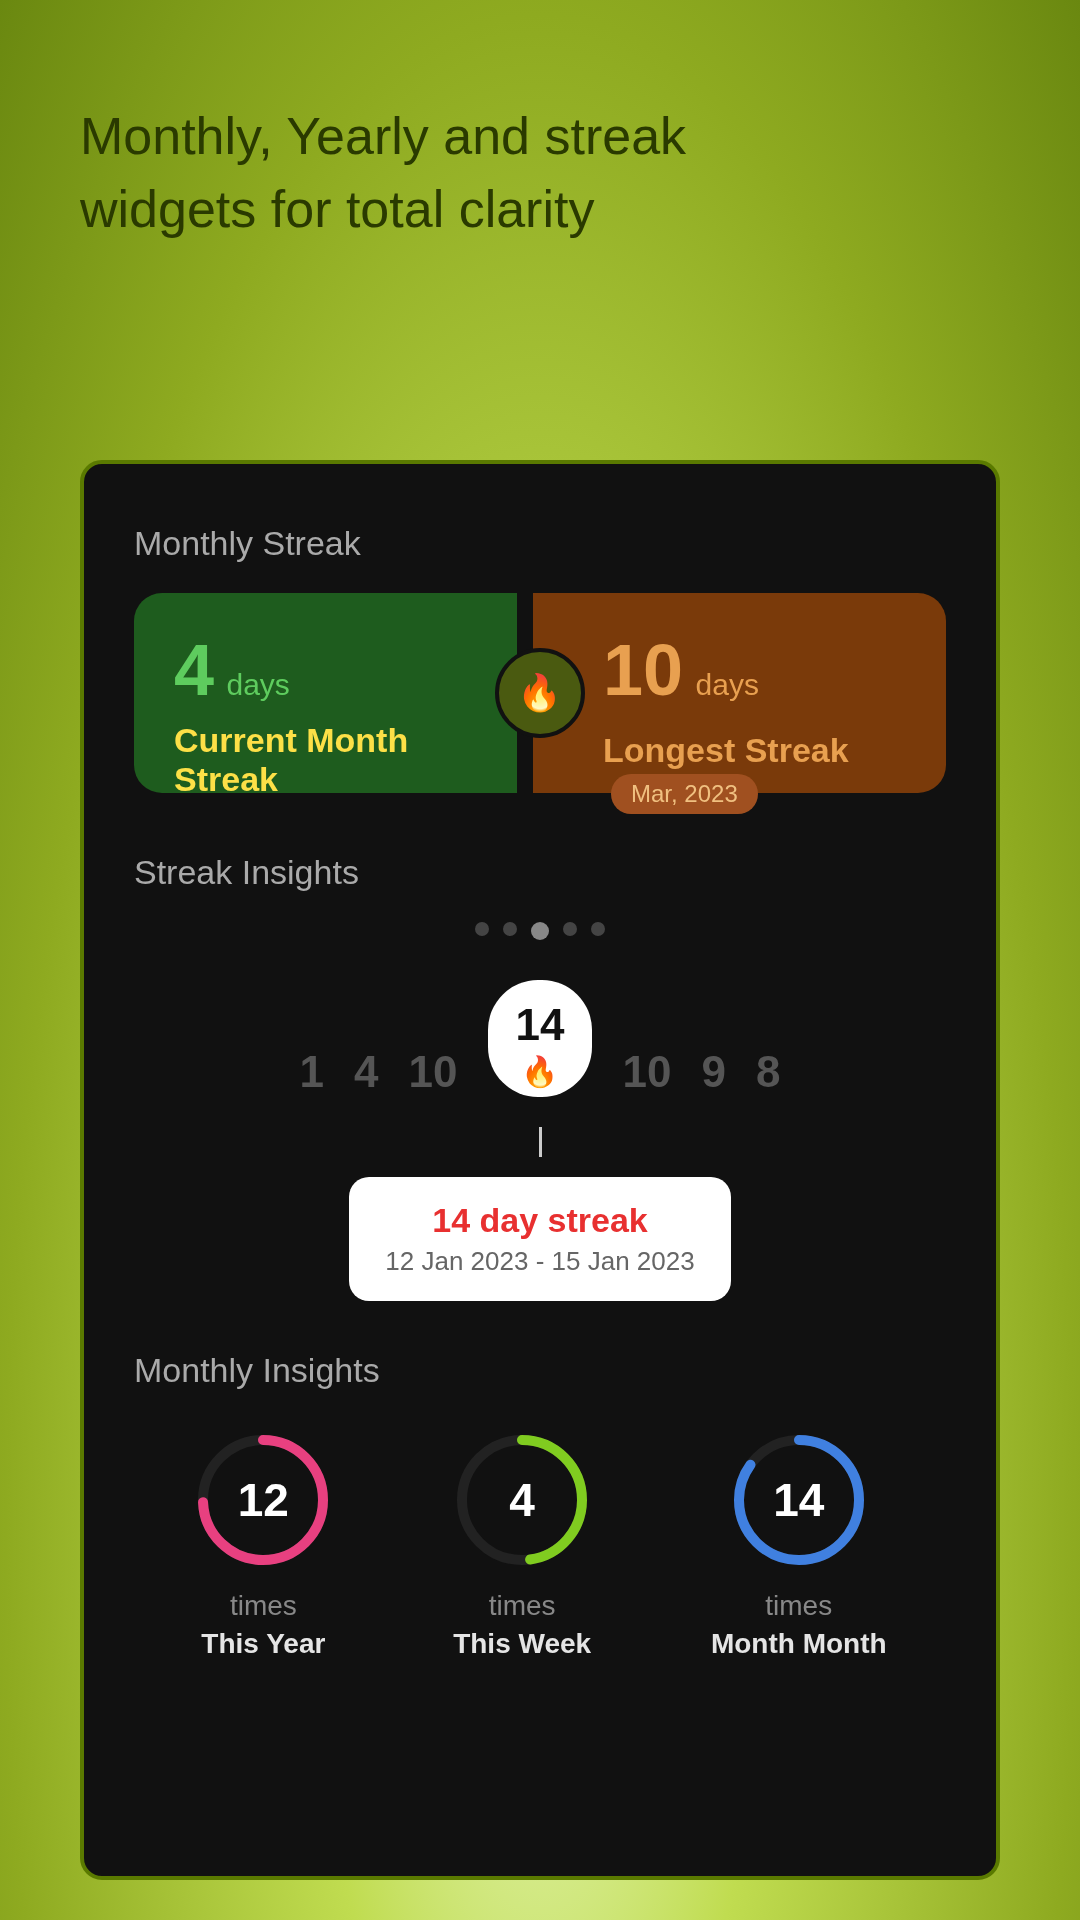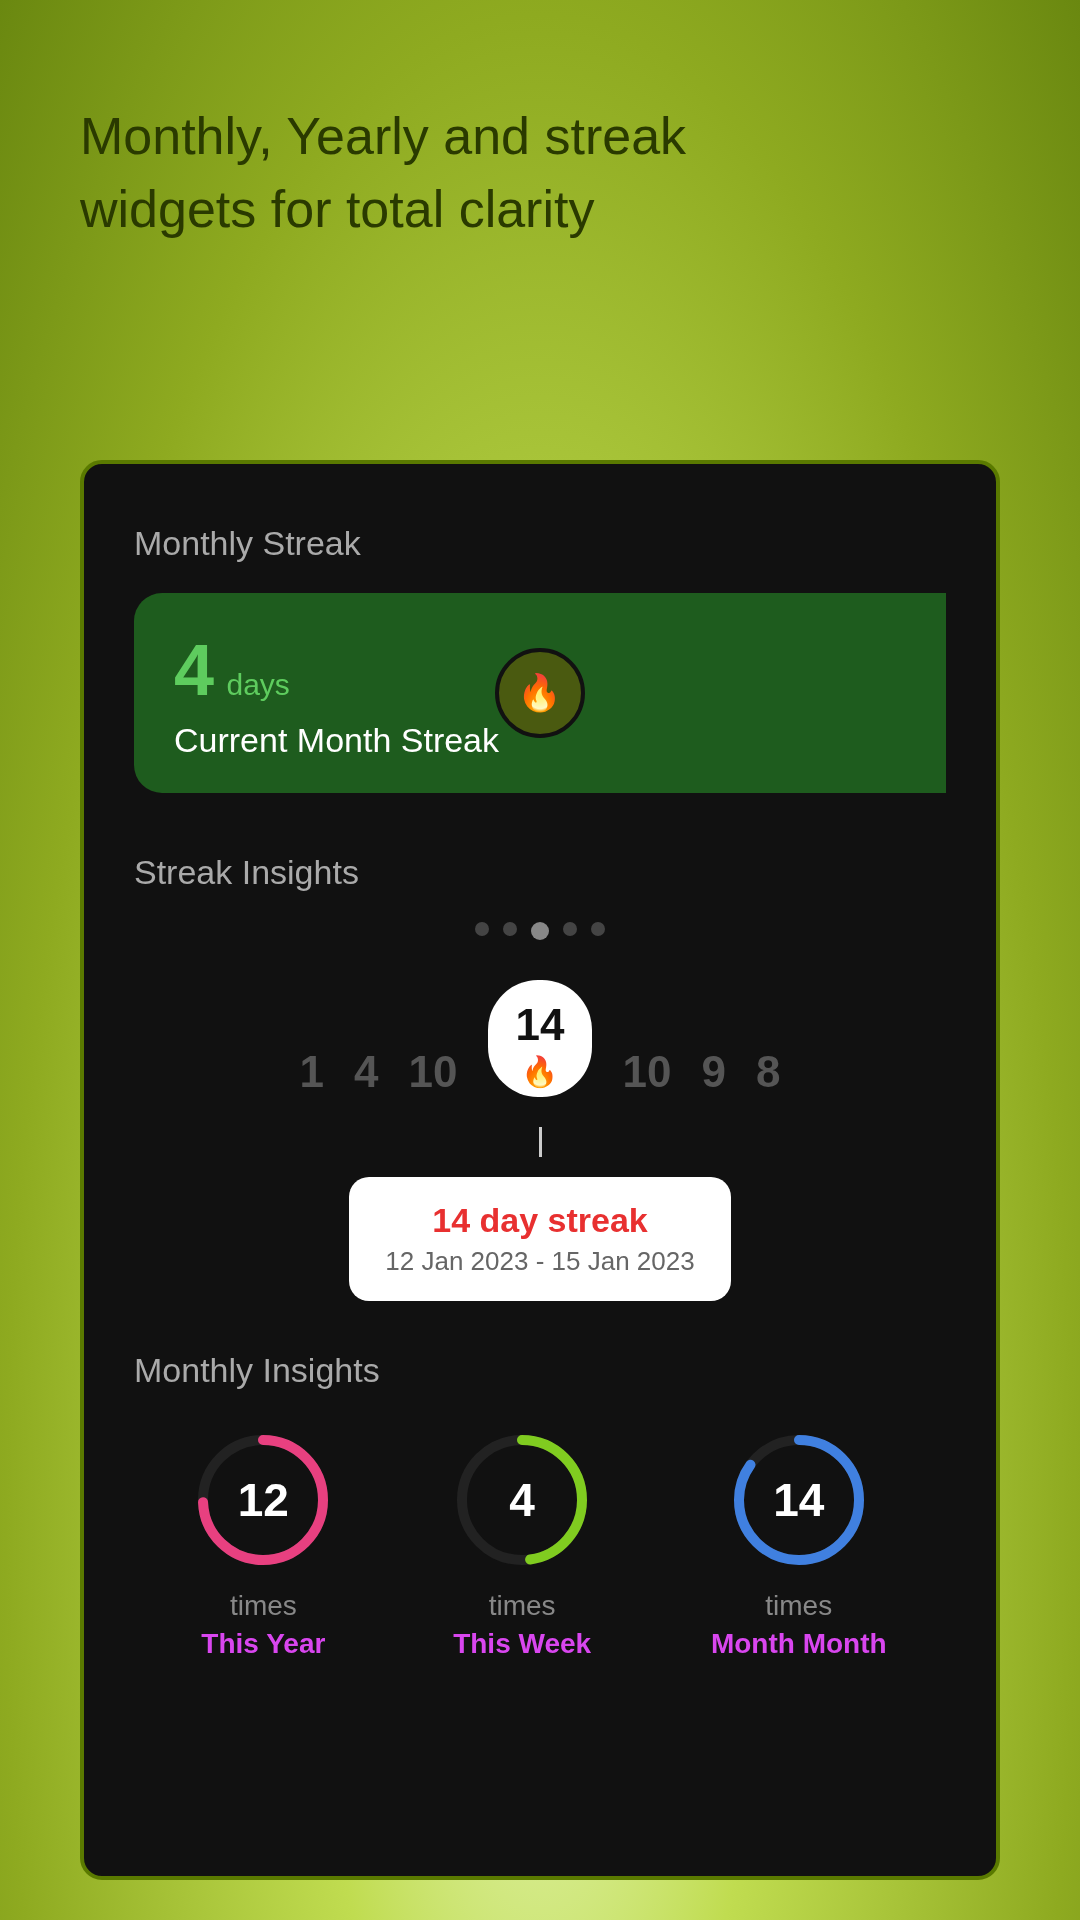--- a/index.html
+++ b/index.html
@@ -110,22 +110,22 @@
     .streak-unit-orange {
       font-size: 30px;
       font-weight: 400;
       color: #e8a050;
       margin-left: 8px;
       display: inline;
     }
 
     .streak-label-text {
       font-size: 34px;
-      font-weight: 400;
-      color: #ffffff;
+      font-weight: 700;
+      color: #fde047;
       margin-top: 10px;
     }
 
     .streak-label-orange {
       font-size: 34px;
       font-weight: 700;
       color: #e8a050;
       margin-top: 10px;
     }
 
@@ -332,21 +332,21 @@
     }
 
     .circle-times {
       font-size: 28px;
       color: #888;
     }
 
     .circle-period {
       font-size: 28px;
       font-weight: 600;
-      color: #d946ef;
+      color: #e5e5e5;
       margin-top: 6px;
     }
   </style>
 </head>
 <body>
 
 <div class="page-bg">
   <div class="header-section">
     <p class="analytics-subtitle">Monthly, Yearly and streak widgets for total clarity</p>
   </div>
@@ -362,20 +362,32 @@
             <span class="streak-number">4</span>
             <span class="streak-unit">days</span>
           </div>
           <div class="streak-label-text">Current Month Streak</div>
         </div>
 
         <div class="flame-divider">
           <span class="flame-icon-small">🔥</span>
         </div>
 
+        <div class="streak-card-longest">
+          <div>
+            <span class="streak-number-orange">10</span>
+            <span class="streak-unit-orange">days</span>
+          </div>
+          <div style="display:flex; align-items:center; gap:12px; margin-top:10px;">
+            <span class="streak-label-orange">Longest Streak</span>
+          </div>
+          <div>
+            <span class="streak-date-badge">Mar, 2023</span>
+          </div>
+        </div>
       </div>
     </div>
 
     <div class="insights-section">
       <div class="section-label">Streak Insights</div>
 
       <div class="dots-row">
         <div class="dot"></div>
         <div class="dot"></div>
         <div class="dot active"></div>

